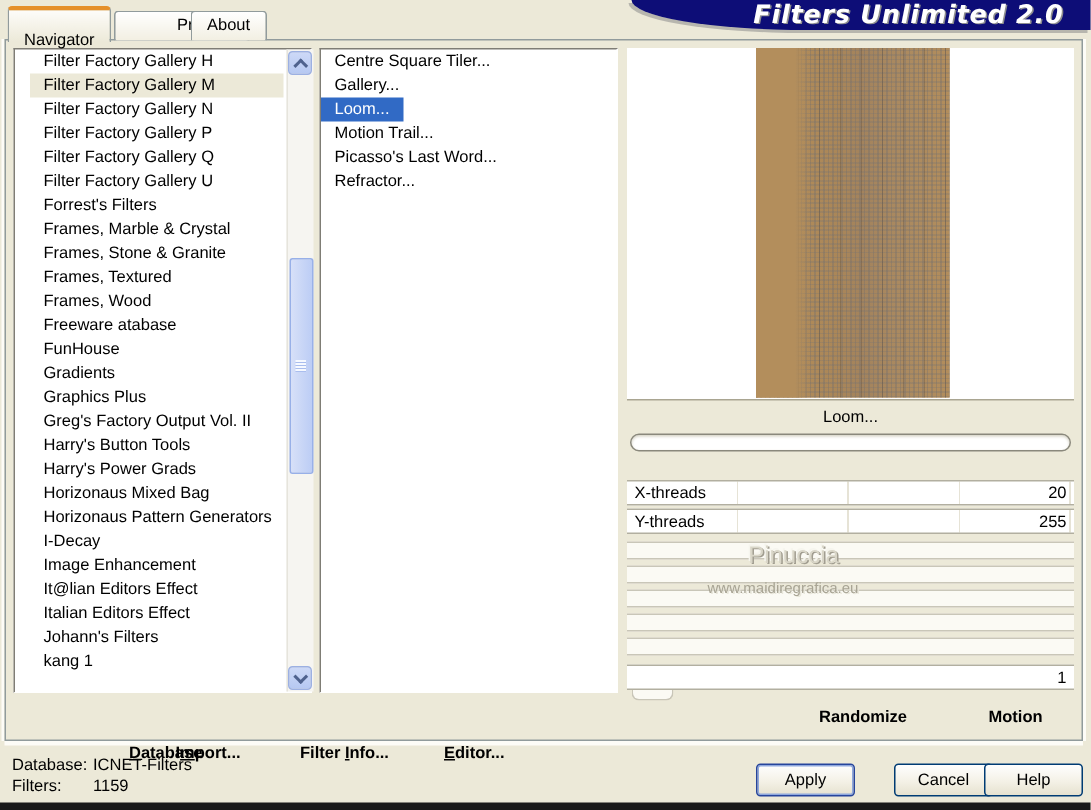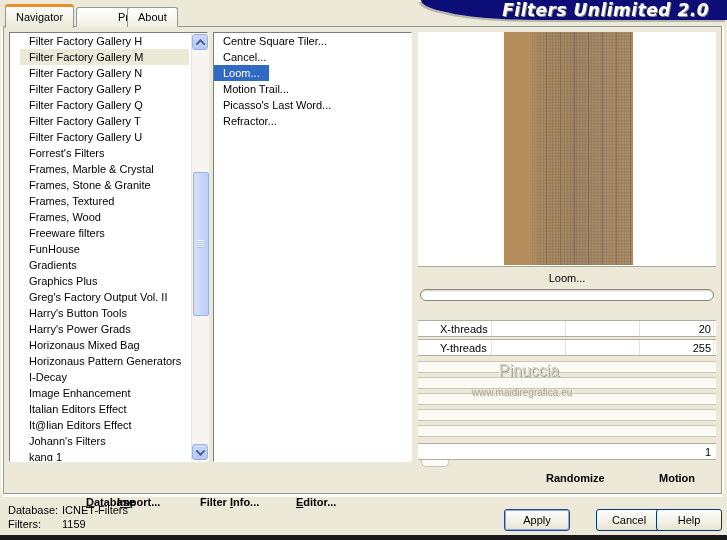--- a/index.html
+++ b/index.html
@@ -26,21 +26,21 @@
   .tab{
     position:absolute;box-sizing:border-box;z-index:3;
     border:1px solid #919b9c;border-bottom:none;border-radius:3px 3px 0 0;
     background:linear-gradient(#ffffff,#f2efe2);
     padding:3px 10px 0 10px;height:20px;top:7px;cursor:default;
   }
   .tab.active{
     top:4px;height:24px;z-index:5;
     border-top:3px solid #e5902a;
     background:linear-gradient(#fdfcf9,#ece9d8);
-    padding-top:4px;
+    padding-top:14px;
   }
   
   .page{
     position:absolute;left:3px;top:26px;width:719px;height:468px;z-index:2;
     background:#ece9d8;box-sizing:border-box;
     border:1px solid #919b9c;
     box-shadow:-2px 0 0 #fdfcf7,2px 0 0 #fdfcf7,0 3px 0 #fdfcf7;
   }
   
   .listbox{
@@ -107,21 +107,21 @@
     background:#fff;border:1px solid #8a887c;border-radius:6px;
     box-shadow:inset 0 1px 2px #d5d2c4;
   }
   .param-row{
     position:absolute;left:414px;width:298px;height:15px;box-sizing:content-box;
     background:#fff;border-top:1px solid #b2afa0;border-bottom:1px solid #b2afa0;
     display:flex;align-items:center;justify-content:space-between;
     padding:0;cursor:ew-resize;
     background-image:repeating-linear-gradient(90deg, transparent 0 73px, #e6e3d6 73px 74px);
   }
-  .param-row .pl{padding-left:22px;} .param-row .pv{padding-right:5px;}
+  .param-row .pl{padding-left:5px;} .param-row .pv{padding-right:5px;}
   #param-0{top:293px;} #param-1{top:312px;}
   .empty-row{
     position:absolute;left:414px;width:298px;height:10px;
     background:#fbfaf4;border-top:1px solid #c9c6b8;border-bottom:1px solid #c9c6b8;
   }
   .value-row{
     position:absolute;left:414px;top:416px;width:298px;height:15px;
     background:#fff;border-top:1px solid #b2afa0;border-bottom:1px solid #b2afa0;
     display:flex;align-items:center;justify-content:flex-end;
   }
@@ -169,58 +169,57 @@
 
 <div class="page">
 
   <div class="listbox" id="category-list">
 
   <div class="li">Filter Factory Gallery H</div>
       <div class="li sel">Filter Factory Gallery M</div>
       <div class="li">Filter Factory Gallery N</div>
       <div class="li">Filter Factory Gallery P</div>
       <div class="li">Filter Factory Gallery Q</div>
-      <div class="li">Filter Factory Gallery T</div>
       <div class="li">Filter Factory Gallery U</div>
       <div class="li">Forrest's Filters</div>
       <div class="li">Frames, Marble &amp; Crystal</div>
       <div class="li">Frames, Stone &amp; Granite</div>
       <div class="li">Frames, Textured</div>
       <div class="li">Frames, Wood</div>
-      <div class="li">Freeware filters</div>
+      <div class="li">Freeware atabase</div>
       <div class="li">FunHouse</div>
       <div class="li">Gradients</div>
       <div class="li">Graphics Plus</div>
       <div class="li">Greg's Factory Output Vol. II</div>
       <div class="li">Harry's Button Tools</div>
       <div class="li">Harry's Power Grads</div>
       <div class="li">Horizonaus Mixed Bag</div>
       <div class="li">Horizonaus Pattern Generators</div>
       <div class="li">I-Decay</div>
       <div class="li">Image Enhancement</div>
+      <div class="li">It@lian Editors Effect</div>
       <div class="li">Italian Editors Effect</div>
-      <div class="li">It@lian Editors Effect</div>
       <div class="li">Johann's Filters</div>
       <div class="li">kang 1</div>
     </div>
 
   <div class="vscroll" style="left:187px;top:6px;height:428px;position:absolute;">
     <div class="sbtn up">
         <span class="chev up"></span>
       </div>
     <div class="sthumb"></div>
     <div class="sbtn down">
         <span class="chev down"></span>
       </div>
   </div>
 
   <div class="listbox" id="filter-list">
 
   <div class="li">Centre Square Tiler...</div>
-      <div class="li">Cancel...</div>
+      <div class="li">Gallery...</div>
       <div class="li sel">Loom...</div>
       <div class="li">Motion Trail...</div>
       <div class="li">Picasso's Last Word...</div>
       <div class="li">Refractor...</div>
     </div>
 
   <span class="tbtn" style="left:35px;padding-left:47px;"><span></span><u>D</u><span>atabase</span></span>
   <span class="tbtn" style="left:113px;"><span>I</span><u>m</u><span>port...</span></span>
   <span class="tbtn" style="left:196px;"><span>Filter </span><u>I</u><span>nfo...</span></span>
   <span class="tbtn" style="left:292px;"><span></span><u>E</u><span>ditor...</span></span>

